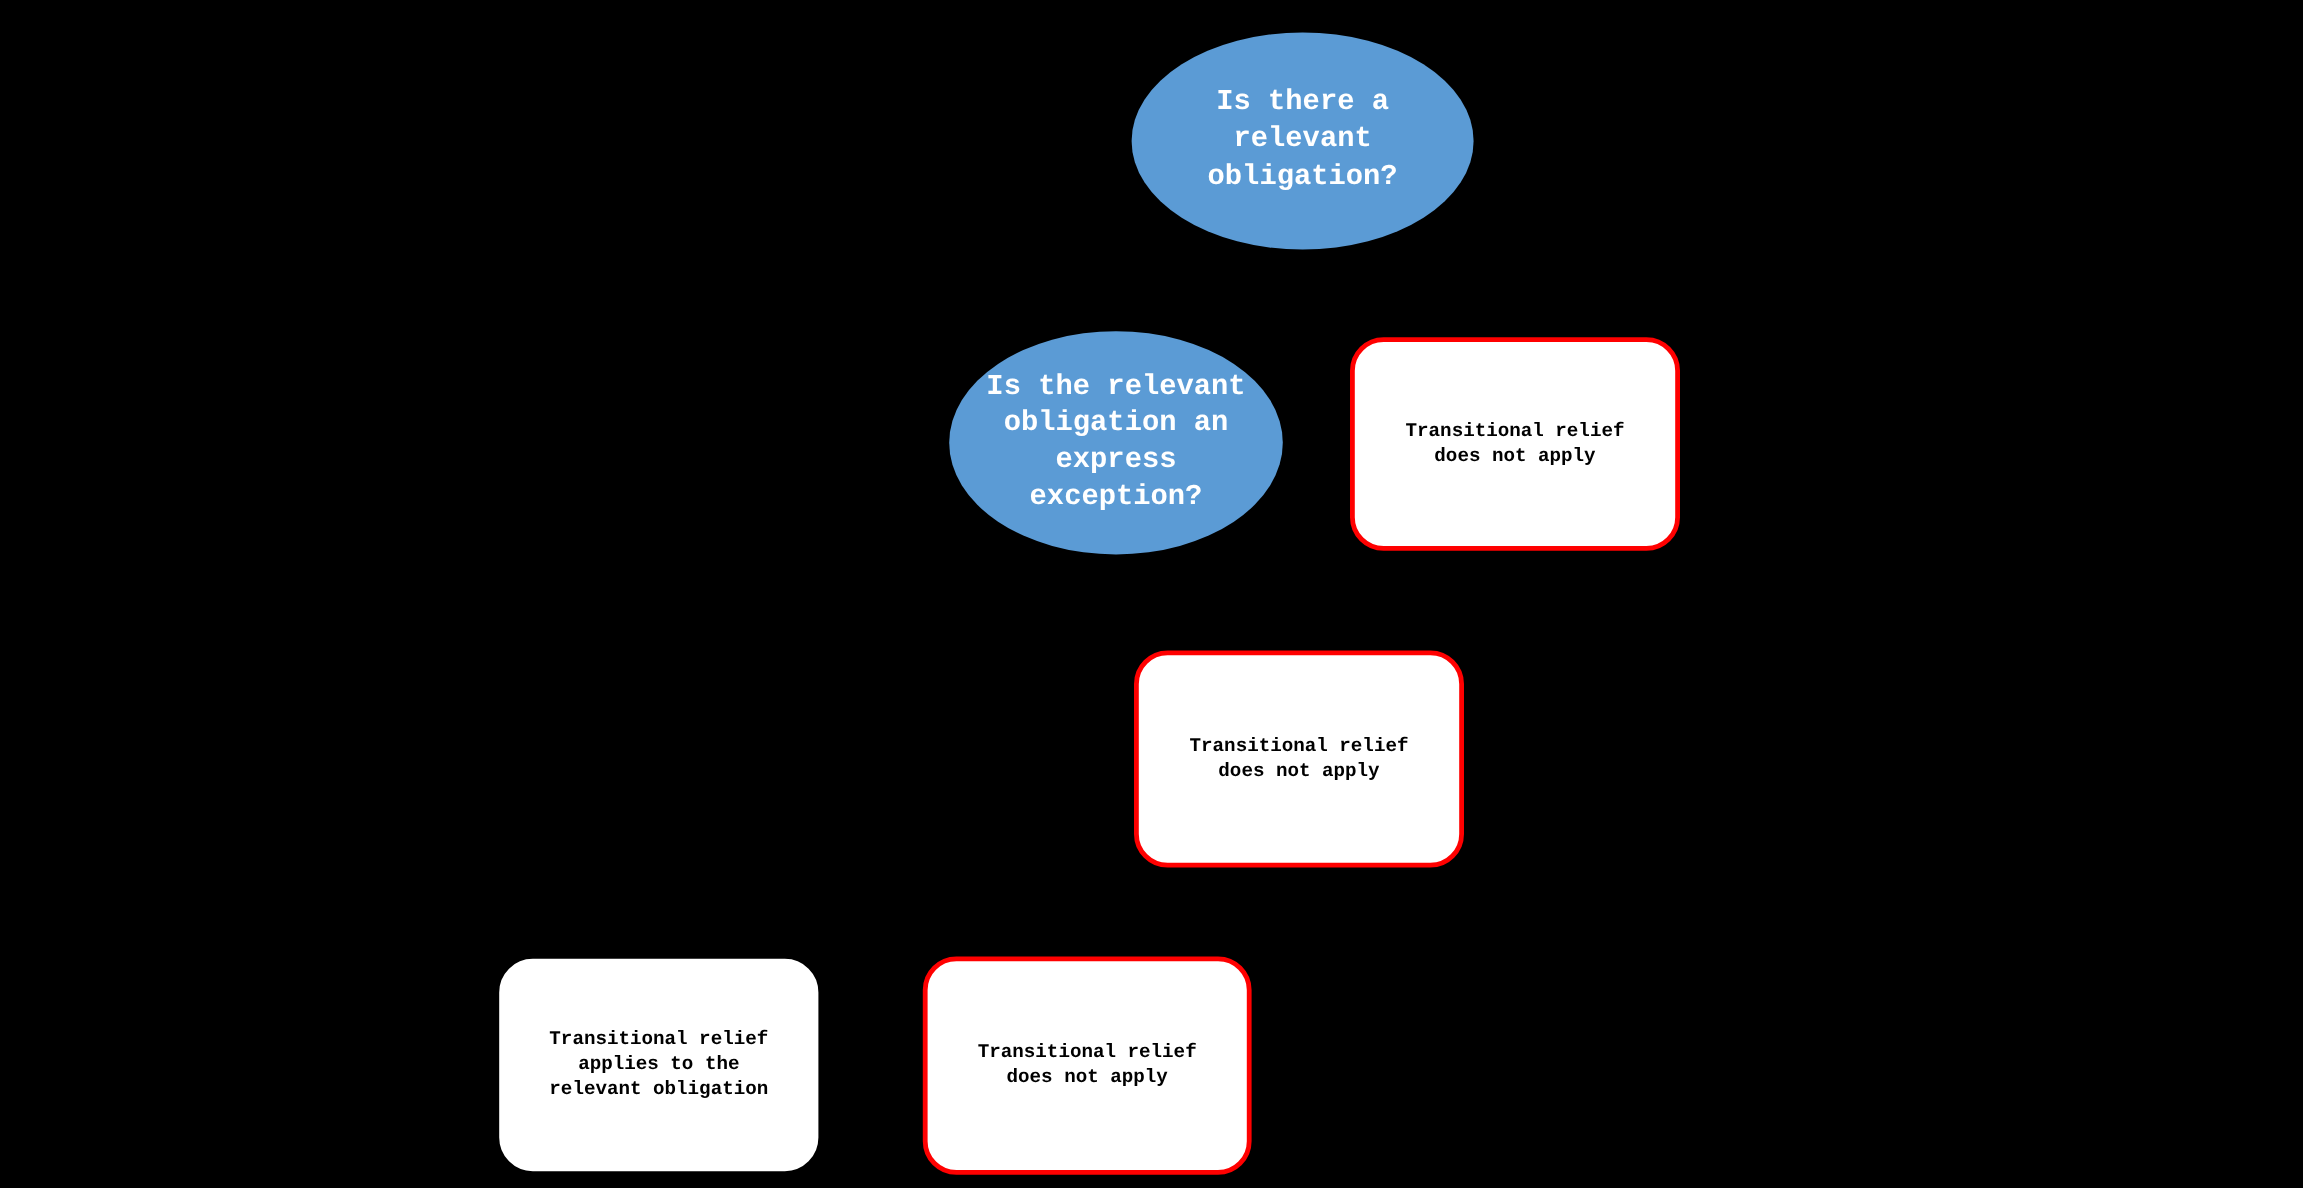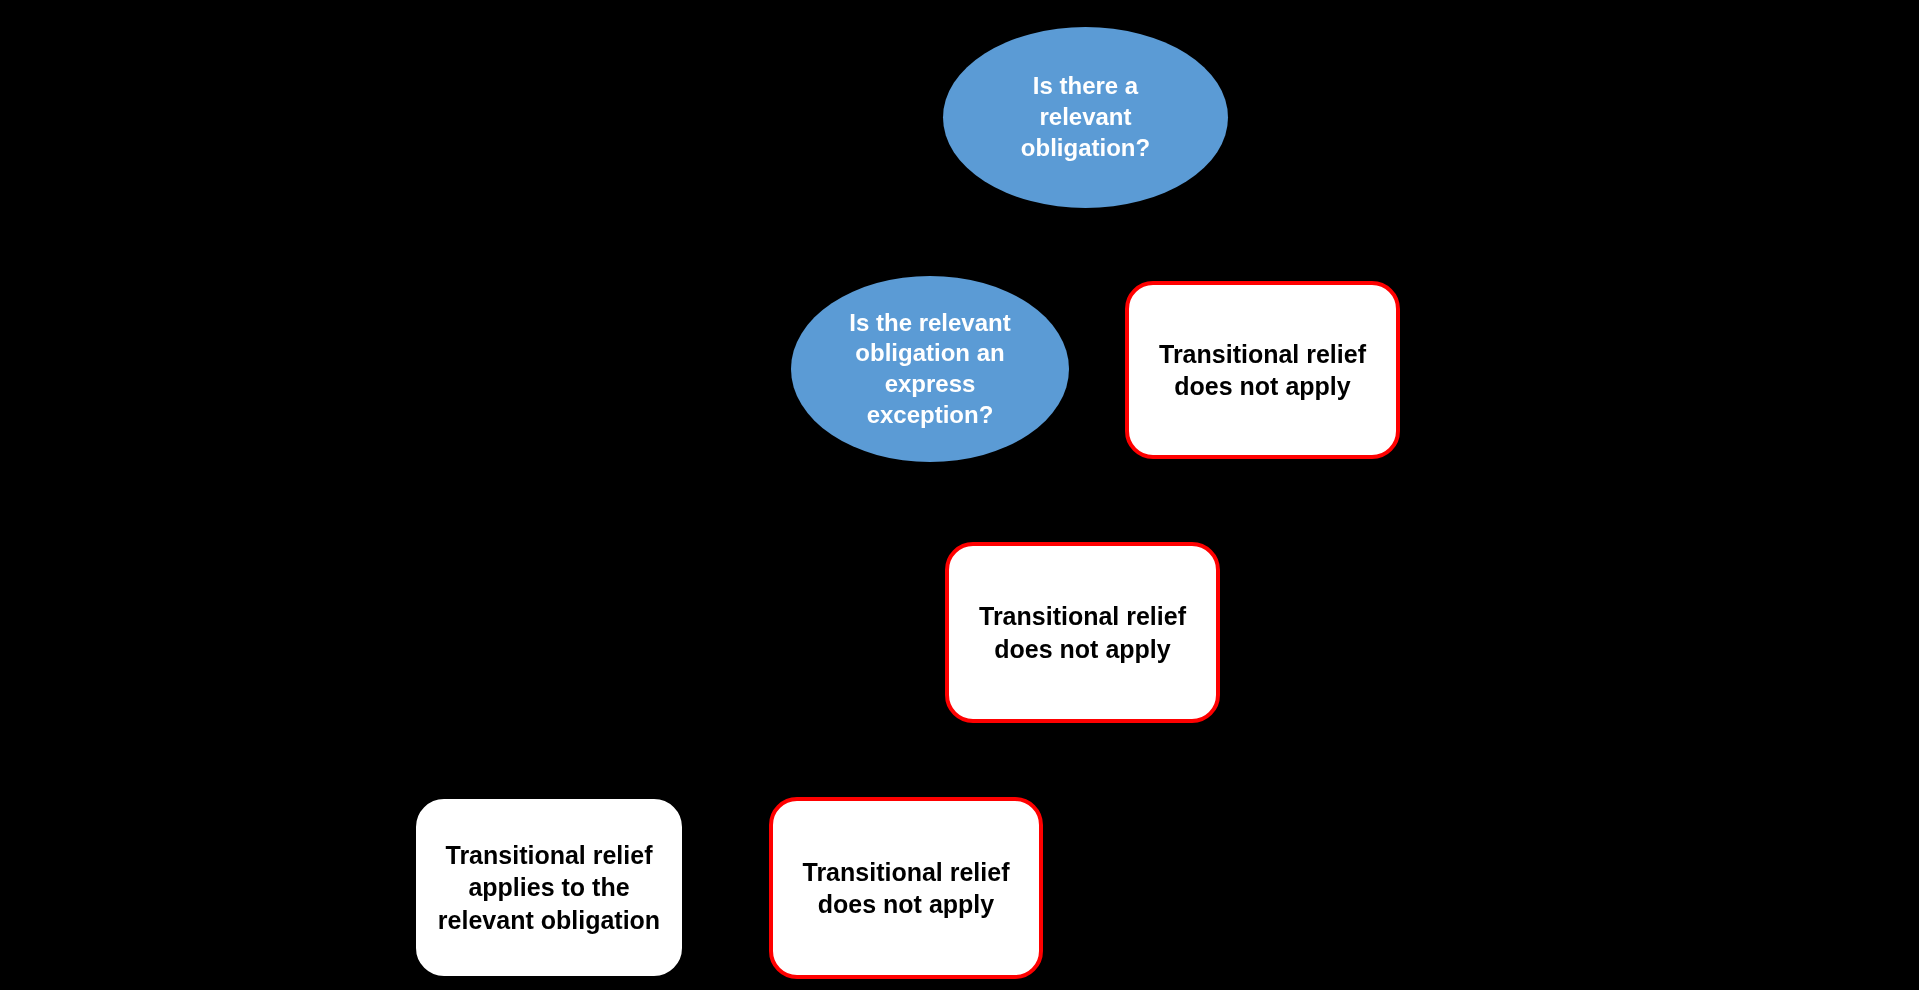--- a/index.html
+++ b/index.html
@@ -2,21 +2,21 @@
 <html style="--background: #000000; --question-fill: #5B9BD5; --question-text: #FFFFFF; --outcome-fill: #FFFFFF; --outcome-text: #000000; --outcome-border-red: #FF0000; --outcome-border-plain: #FFFFFF;"><head>
 <meta charset="utf-8">
 <title>Transitional relief flowchart</title>
 <style>
   html,body{margin:0;padding:0;background:#000;}
   .stage{
     position:relative;
     width:1919px;height:990px;
     background:var(--background,#000000);
     overflow:hidden;
-    font-family:Liberation Sans, sans-serif;
+    font-family:Liberation Mono, monospace;
   }
   .node{
     position:absolute;
     box-sizing:border-box;
     display:flex;align-items:center;justify-content:center;
     text-align:center;
     font-weight:700;
     white-space:pre-line;
   }
   .question{
@@ -24,21 +24,21 @@
     color:var(--question-text,#FFFFFF);
     border-radius:50%;
     font-size:24px;
     line-height:1.28;
   }
   .outcome{
     background:var(--outcome-fill,#FFFFFF);
     color:var(--outcome-text,#000000);
     border:4px solid var(--outcome-border-red,#FF0000);
     border-radius:28px;
-    font-size:25px;
+    font-size:16px;
     line-height:1.3;
   }
   .outcome.plain{
     border-color:var(--outcome-border-plain,#FFFFFF);
   }
   #q1{left:943px;top:27px;width:285px;height:181px;}
   #q2{left:791px;top:276px;width:278px;height:186px;}
   #q3{left:589px;top:541px;width:276px;height:184px;}
   #o1{left:1125px;top:281px;width:275px;height:178px;}
   #o2{left:945px;top:542px;width:275px;height:181px;}

